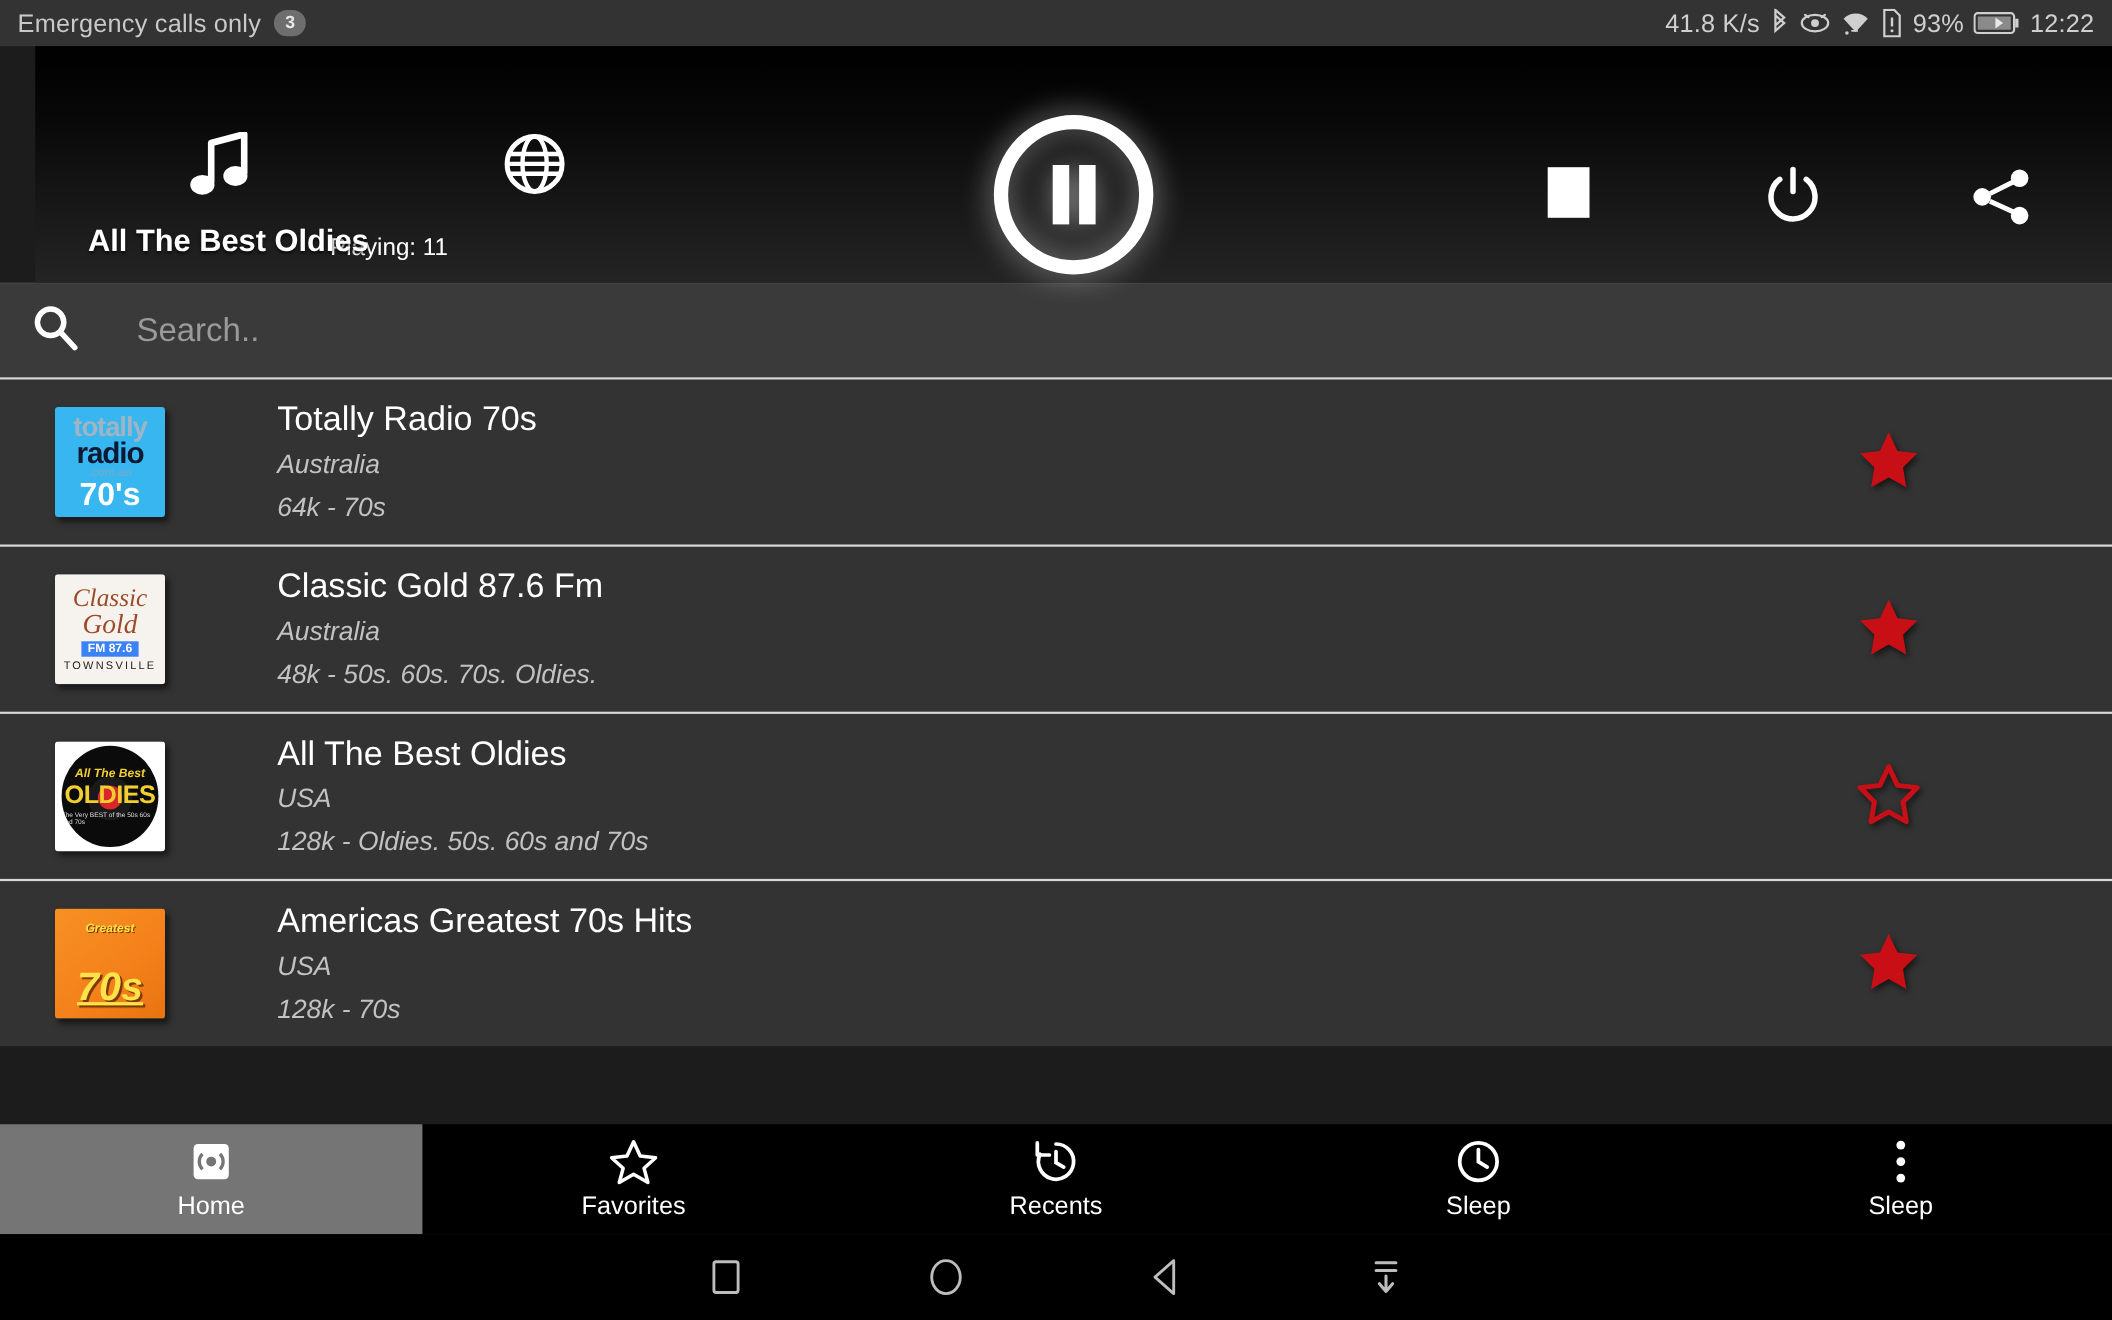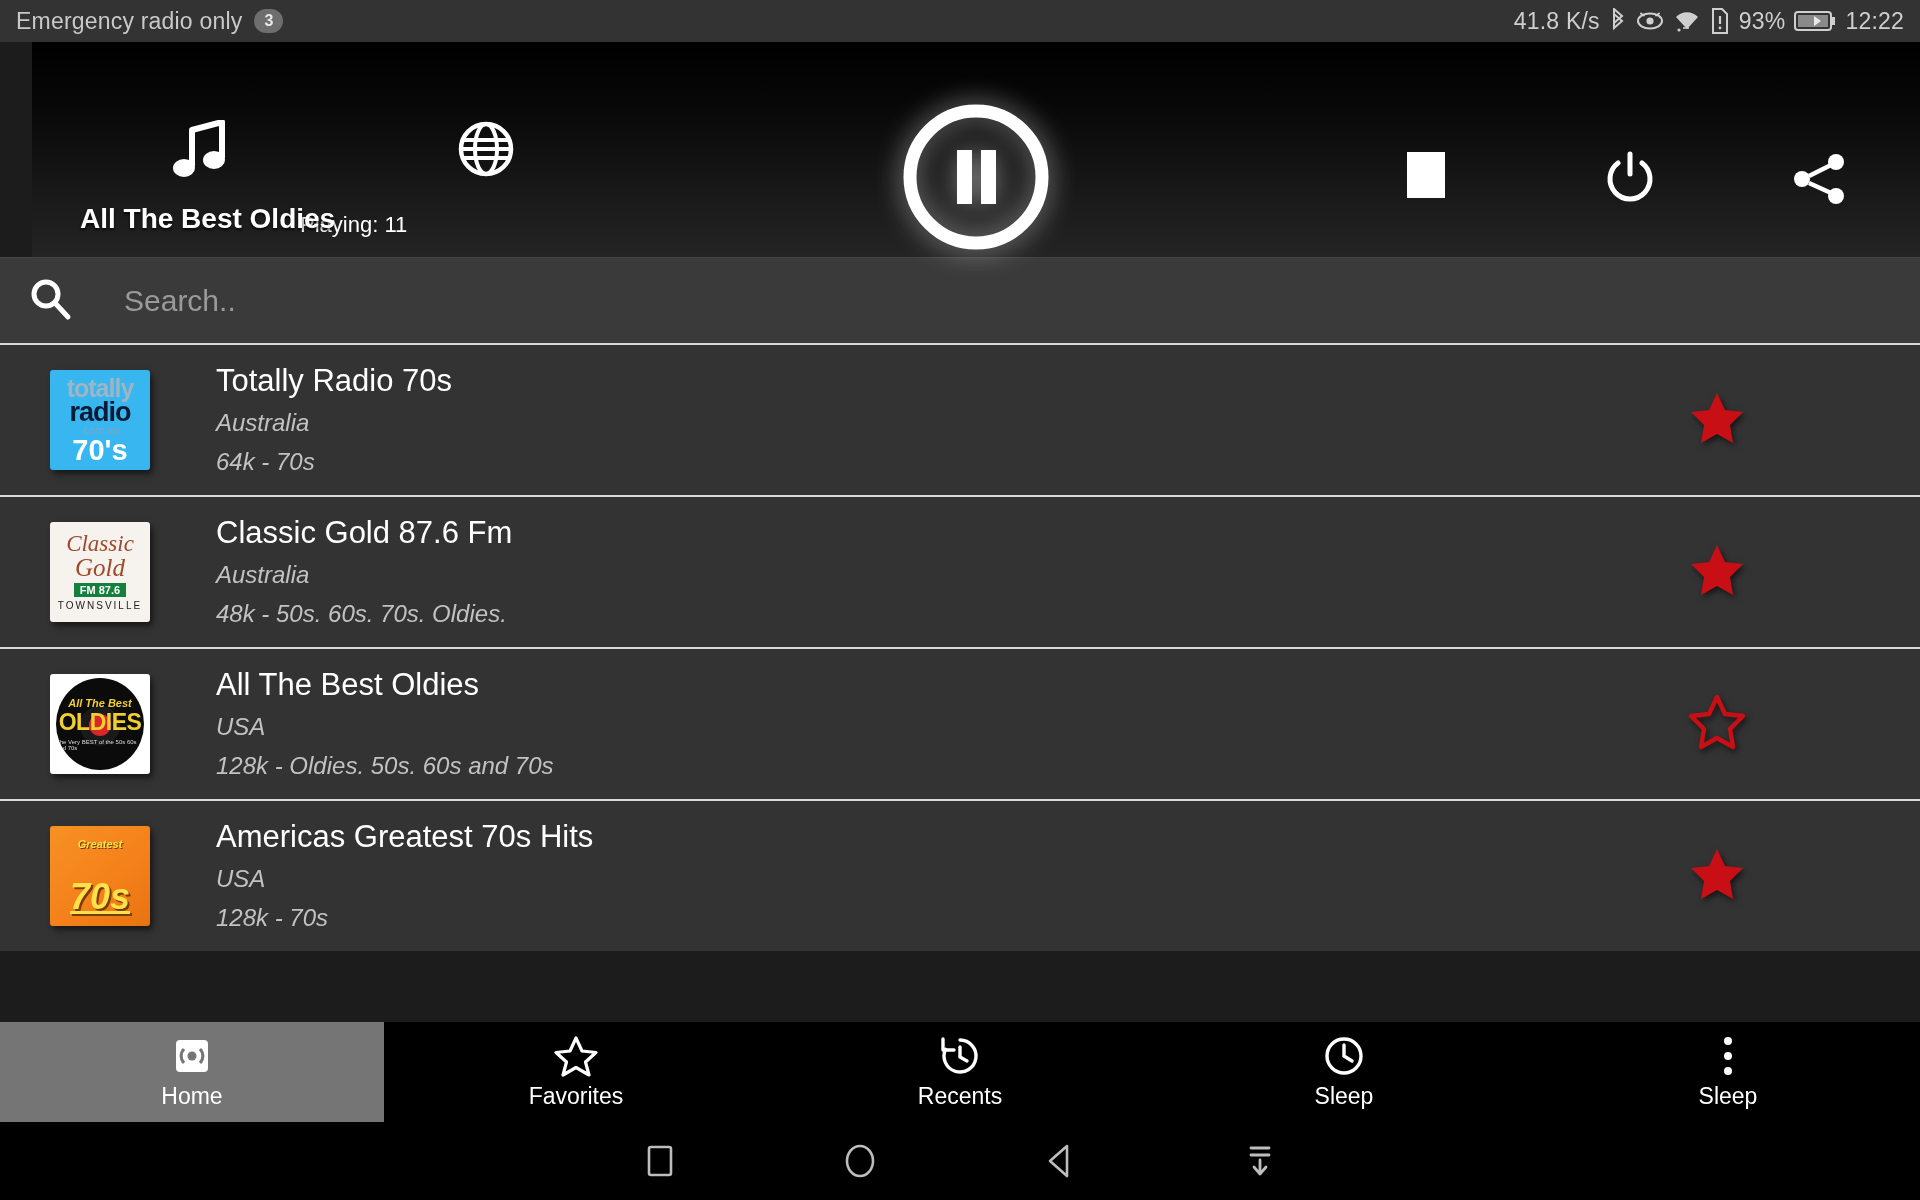--- a/index.html
+++ b/index.html
@@ -76,42 +76,42 @@
     height:152px; border-top:2px solid #d8d8d8;
     cursor:pointer;
   }
   .row:first-child { border-top:2px solid #d8d8d8; }
   .logo {
     flex:0 0 auto; width:100px; height:100px; margin-left:50px;
     border-radius:3px; overflow:hidden; position:relative;
     box-shadow:3px 4px 6px rgba(0,0,0,.55);
     display:flex; align-items:center; justify-content:center;
   }
-  .row-text { flex:1; margin-left:66px; }
+  .row-text { flex:1; margin-left:102px; }
   .r-title { color:#ffffff; font-size:31px; line-height:1.35; }
   .r-sub   { color:#c2c2c2; font-size:24px; font-style:italic; line-height:1.5; margin-top:4px; }
   .r-meta  { color:#c2c2c2; font-size:24px; font-style:italic; line-height:1.5; margin-top:3px; }
   .star-cell { flex:0 0 auto; width:250px; display:flex; justify-content:flex-start; }
   .star-cell svg { margin-left:18px; filter:drop-shadow(2px 3px 3px rgba(0,0,0,.6)); }
 
   
   .lg-totally { background:#37b6ef; width:100%; height:100%;
                 display:flex; flex-direction:column; align-items:center; justify-content:center; }
   .lg-totally .l1 { color:#9fb4c4; font-size:25px; font-weight:bold; letter-spacing:-1px; margin-bottom:-6px;}
   .lg-totally .l2 { color:#0b1a33; font-size:27px; font-weight:bold; letter-spacing:-1px; }
   .lg-totally .l3 { color:#79a9c9; font-size:11px; margin-top:-4px; }
   .lg-totally .l4 { color:#ffffff; font-size:29px; font-weight:bold; margin-top:-2px; }
 
   .lg-classic { background:#f6f3ee; width:100%; height:100%;
                 display:flex; flex-direction:column; align-items:center; justify-content:center; }
   .lg-classic .c1 { color:#9d4a2a; font-size:23px; font-family:"Liberation Serif", serif;
                     font-style:italic; line-height:.95; }
   .lg-classic .c2 { color:#9d4a2a; font-size:25px; font-family:"Liberation Serif", serif;
                     font-style:italic; line-height:1; }
-  .lg-classic .c3 { background:#15803d; color:#fff; font-size:11px; font-weight:bold;
+  .lg-classic .c3 { background:#3b82f6; color:#fff; font-size:11px; font-weight:bold;
                     padding:1px 6px; margin-top:3px; }
   .lg-classic .c4 { color:#222; font-size:10px; letter-spacing:2px; margin-top:3px; }
 
   .lg-oldies { background:#ffffff; width:100%; height:100%;
                display:flex; align-items:center; justify-content:center; }
   .lg-oldies .disc {
     width:88px; height:92px; border-radius:50%;
     background:radial-gradient(circle at 50% 52%, #1a1a1a 0 30%, #0b0b0b 31% 100%);
     display:flex; flex-direction:column; align-items:center; justify-content:center;
     position:relative; overflow:hidden;
@@ -157,21 +157,21 @@
   }
   .sysnav .slot { width:200px; display:flex; align-items:center; justify-content:center; cursor:pointer; }
 </style>
 </head>
 <body>
 
 <div class="screen">
 
   <div class="statusbar">
     <div class="sb-left">
-      <span class="sb-text">Emergency radio only</span>
+      <span class="sb-text">Emergency calls only</span>
       <span class="sb-badge">3</span>
     </div>
     <div class="sb-right">
       <span class="sb-text">41.8 K/s</span>
       <span class="sb-ico">
         <svg width="18" height="26" viewBox="0 0 18 26">
             <path d="M5 6l8 7-8 7V1l8 7-8 7" fill="none" stroke="#cfcfcf" stroke-width="2"></path>
           </svg>
       </span>
       <span class="sb-ico">

